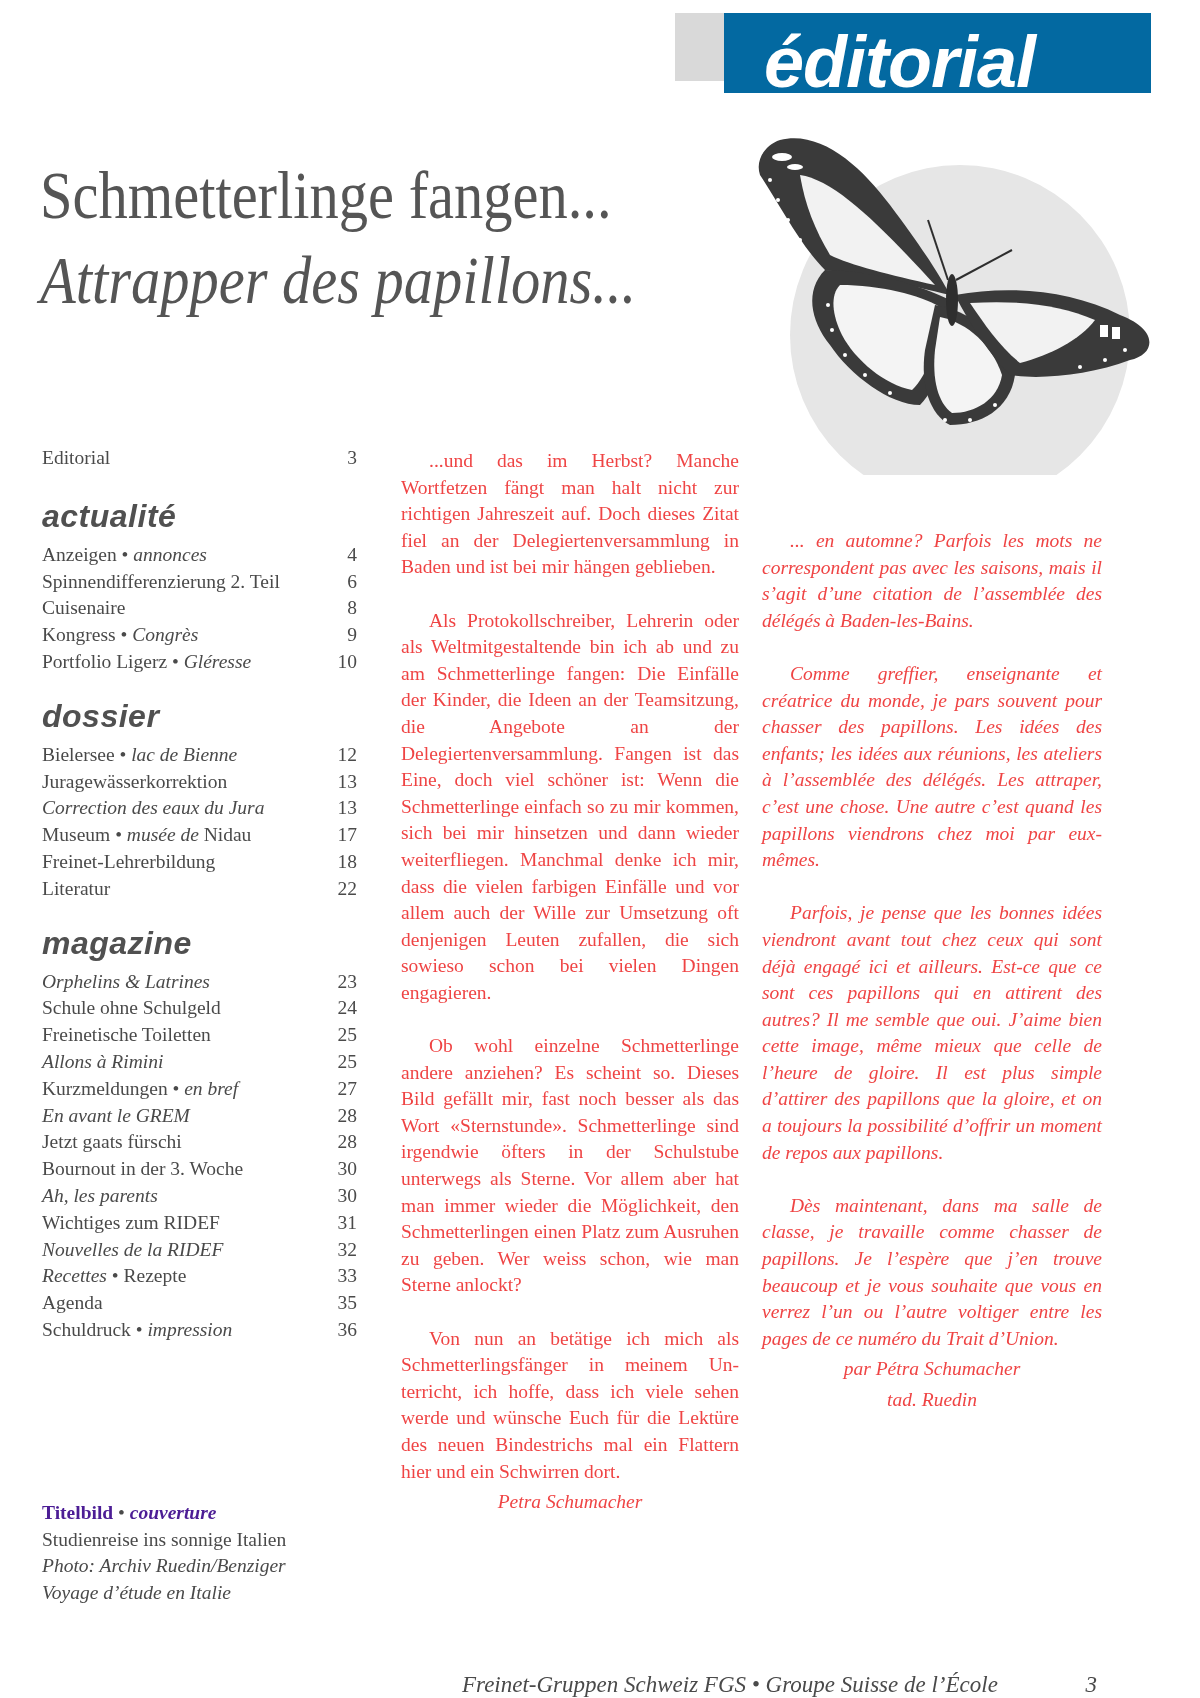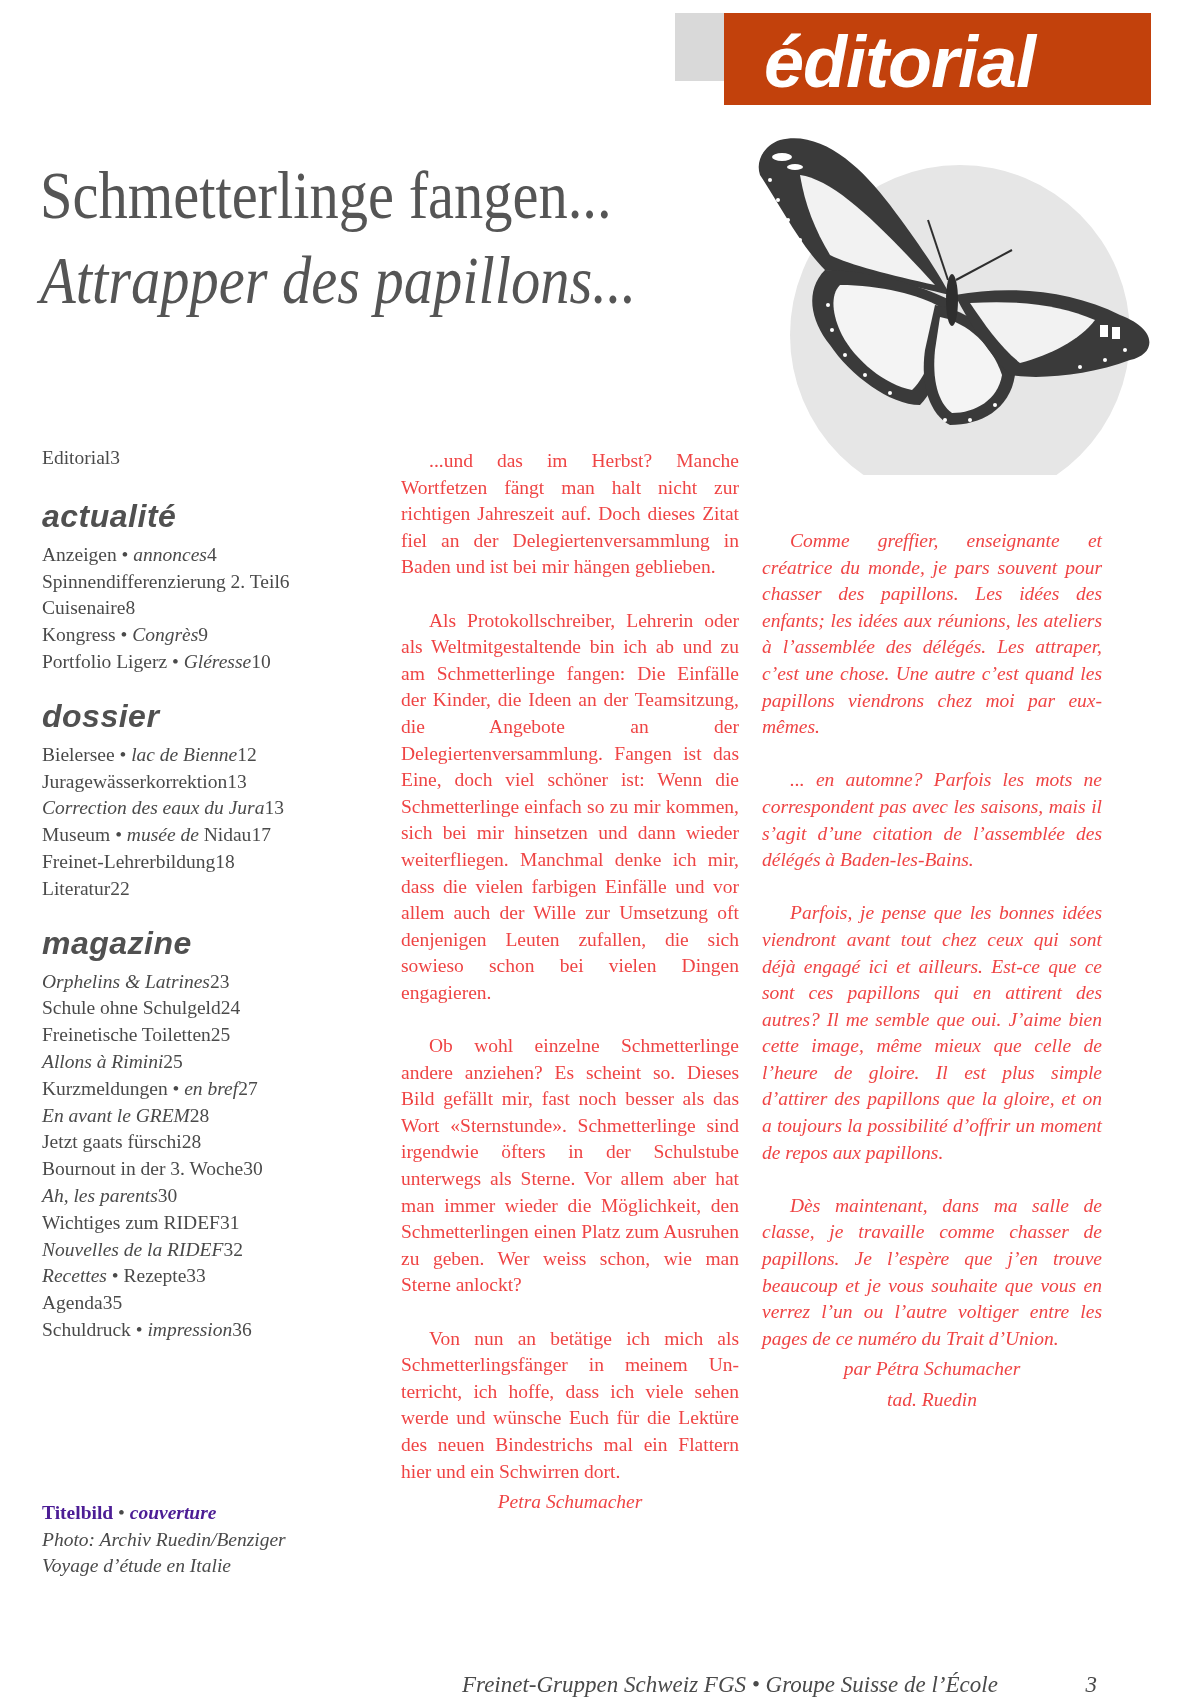--- a/index.html
+++ b/index.html
@@ -6,36 +6,36 @@
     body {
       width: 1200px; height: 1698px; position: relative; overflow: hidden;
       background: #ffffff; color: #4a4a4a;
       font-family: "Liberation Serif", serif;
     }
     .abs { position: absolute; }
 
     
     .tag-light { left: 675px; top: 13px; width: 50px; height: 68px; background: #d9d9d9; }
     .tag-dark {
-      left: 724px; top: 13px; width: 427px; height: 92px; background: #c2410c;
+      left: 724px; top: 13px; width: 427px; height: 80px; background: #0369a1;
       color: #ffffff; font-family: "Liberation Sans", sans-serif; font-weight: bold;
       font-style: italic; font-size: 72px; line-height: 98px; text-align: left;
       padding-left: 40px; box-sizing: border-box; letter-spacing: -1px;
     }
 
     
     .title-de { left: 40px; top: 155px; font-size: 68px; color: #555; line-height: 80px; transform: scaleX(0.86); transform-origin: left; white-space: nowrap; }
     .title-fr { left: 40px; top: 240px; font-size: 68px; color: #555; line-height: 80px; font-style: italic; transform: scaleX(0.86); transform-origin: left; white-space: nowrap; }
 
     
     .butterfly { left: 740px; top: 135px; width: 420px; height: 340px; }
 
     
     .toc { left: 42px; top: 445px; width: 315px; font-size: 19.5px; line-height: 26.8px; color: #4a4a4a; }
-    .toc-row { display: flex; white-space: nowrap; }
+    .toc-row { display: flex; justify-content: space-between; white-space: nowrap; }
     .toc-row .pg { text-align: right; }
     .it { font-style: italic; }
     .sec-head {
       font-family: "Liberation Sans", sans-serif; font-weight: bold; font-style: italic;
       font-size: 32px; color: #505050; line-height: 52px; letter-spacing: 0.5px;
       margin: 14px 0 0 0;
     }
 
     .cover { left: 42px; top: 1500px; width: 320px; font-size: 19.5px; line-height: 26.5px; color: #4a4a4a; }
     .cover b { color: #4c1d95; }
@@ -211,35 +211,36 @@
         <span><span>Schuldruck</span><span> • </span><span class="it">impression</span></span>
         <span class="pg">36</span>
       </div>
     </div>
 </div>
 
 <div class="abs cover">
   <div>
     <b>Titelbild</b><span> • </span><b class="it">couverture</b>
   </div>
+  <div>Studienreise ins sonnige Italien</div>
   <div class="it">Photo: Archiv Ruedin/Benziger</div>
   <div class="it">Voyage d’étude en Italie</div>
 </div>
 
 <div class="abs col col-de">
   <p>...und das im Herbst? Manche Wortfetzen fängt man halt nicht zur richtigen Jahreszeit auf. Doch dieses Zitat fiel an der Delegiertenver­sammlung in Baden und ist bei mir hängen geblieben.</p>
   <p>Als Protokollschreiber, Lehrerin oder als Weltmitgestaltende bin ich ab und zu am Schmetterlinge fangen: Die Einfälle der Kinder, die Ideen an der Teamsitzung, die Angebote an der Delegiertenversammlung. Fangen ist das Eine, doch viel schöner ist: Wenn die Schmetterlinge einfach so zu mir kommen, sich bei mir hinsetzen und dann wieder weiterfliegen. Manch­mal denke ich mir, dass die vielen farbigen Einfälle und vor allem auch der Wille zur Umsetzung oft denjeni­gen Leuten zufallen, die sich sowieso schon bei vielen Dingen engagieren.</p>
   <p>Ob wohl einzelne Schmetterlinge andere anziehen? Es scheint so. Die­ses Bild gefällt mir, fast noch besser als das Wort «Sternstunde». Schmet­terlinge sind irgendwie öfters in der Schulstube unterwegs als Sterne. Vor allem aber hat man immer wieder die Möglichkeit, den Schmetterlingen einen Platz zum Ausruhen zu geben. Wer weiss schon, wie man Sterne anlockt?</p>
   <p class="last">Von nun an betätige ich mich als Schmetterlingsfänger in meinem Un­terricht, ich hoffe, dass ich viele sehen werde und wünsche Euch für die Lektüre des neuen Bindestrichs mal ein Flattern hier und ein Schwir­ren dort.</p>
   <p class="sig">Petra Schumacher</p>
 </div>
 
 <div class="abs col col-fr">
+  <p>... en automne? Parfois les mots ne correspondent pas avec les saisons, mais il s’agit d’une citation de l’as­semblée des délégés à Baden-les-Bains.</p>
   <p>Comme greffier, enseignante et créatrice du monde, je pars souvent pour chasser des papillons. Les idées des enfants; les idées aux réunions, les ateliers à l’assemblée des délé­gés. Les attraper, c’est une chose. Une autre c’est quand les papillons viendrons chez moi par eux-mêmes.</p>
-  <p>... en automne? Parfois les mots ne correspondent pas avec les saisons, mais il s’agit d’une citation de l’as­semblée des délégés à Baden-les-Bains.</p>
   <p>Parfois, je pense que les bonnes idées viendront avant tout chez ceux qui sont déjà engagé ici et ailleurs. Est-ce que ce sont ces papillons qui en attirent des autres? Il me semble que oui. J’aime bien cette image, même mieux que celle de l’heure de gloire. Il est plus simple d’attirer des papillons que la gloire, et on a tou­jours la possibilité d’offrir un moment de repos aux papillons.</p>
   <p class="last">Dès maintenant, dans ma salle de classe, je travaille comme chasser de papillons. Je l’espère que j’en trouve beaucoup et je vous souhaite que vous en verrez l’un ou l’autre voltiger entre les pages de ce numéro du Trait d’Union.</p>
   <p class="sig">par Pétra Schumacher</p>
   <p class="sig">tad. Ruedin</p>
 </div>
 
 <div class="abs footer">
   <span>Freinet-Gruppen Schweiz FGS • Groupe Suisse de l’École Moderne GSEM</span>
   <span>3</span>
 </div>

